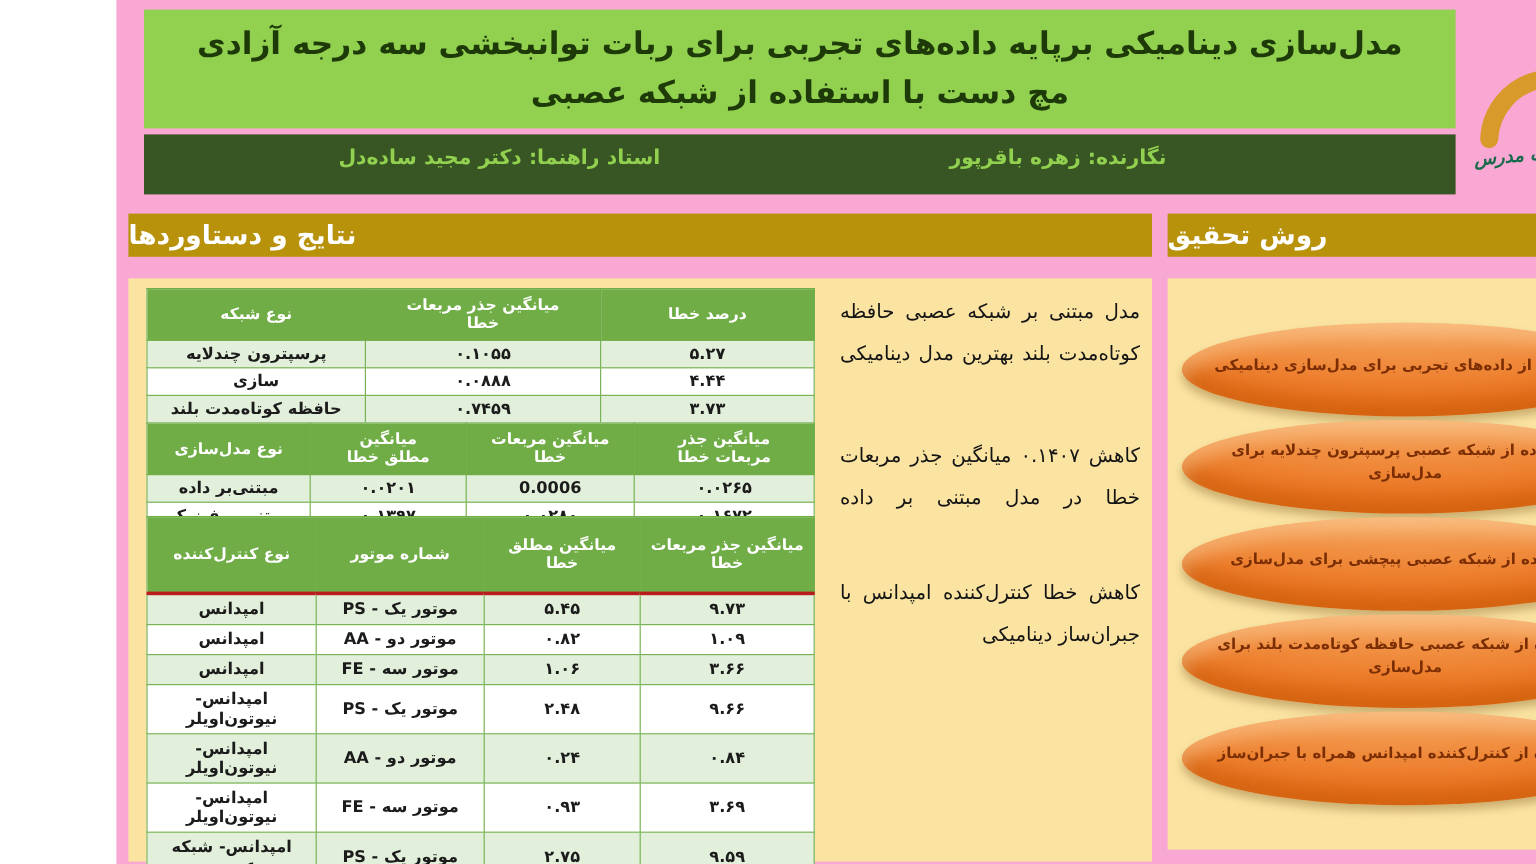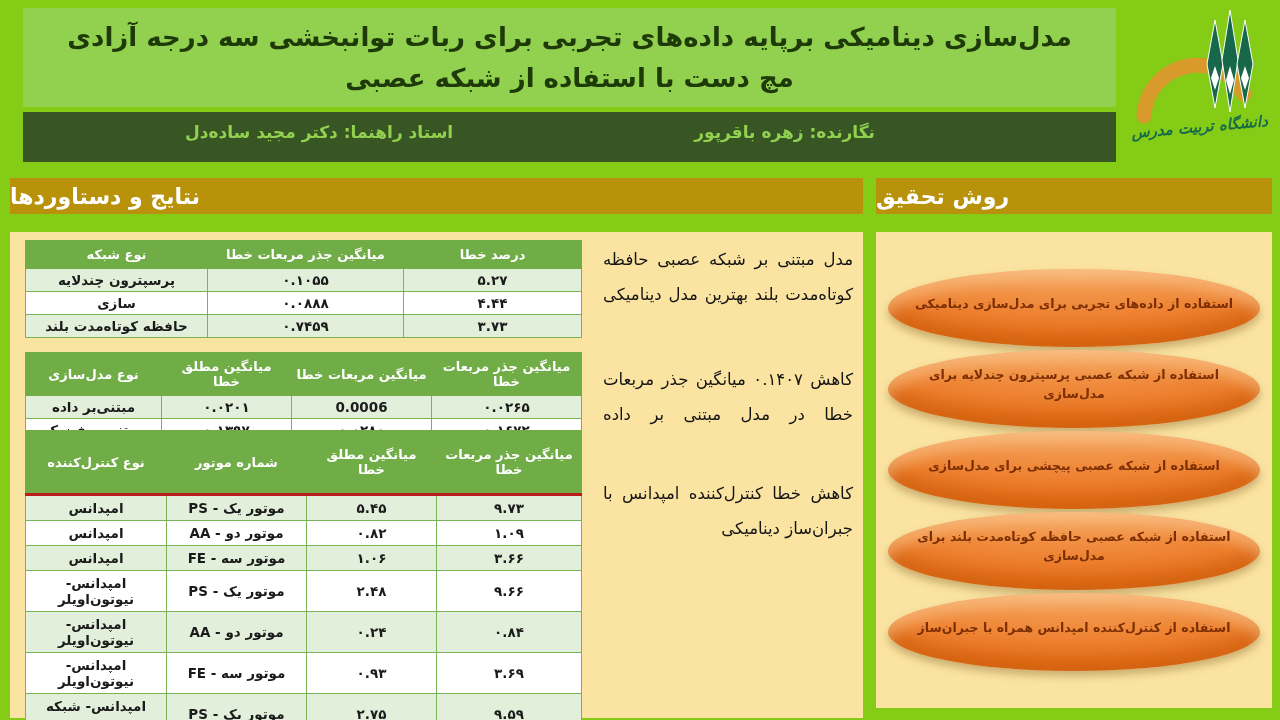--- a/index.html
+++ b/index.html
@@ -1,18 +1,18 @@
 <!DOCTYPE html>
 <html dir="rtl" lang="fa"><head>
 <meta charset="utf-8">
 <style>
   * { box-sizing: border-box; }
   html,body { margin:0; padding:0; background:#ffffff; }
   body { font-family: "DejaVu Sans", sans-serif; }
-  .page { position:relative; width:1280px; height:720px; background:#84cc16; overflow:hidden; direction:rtl; }
+  .page { position:relative; width:1183px; height:720px; background:#f9a8d4; overflow:hidden; direction:rtl; }
 
   
   .title-box { position:absolute; left:23px; top:8px; width:1093px; height:99px;
     background:#92D050; display:flex; align-items:center; justify-content:center;
     text-align:center; padding:0 38px; }
   .title-box .t { font-size:26px; font-weight:bold; color:#1d3a08; line-height:1.55; }
   .author-bar { position:absolute; left:23px; top:112px; width:1093px; height:50px;
     background:#375623; color:#92D050; font-weight:bold; font-size:17px; }
   .author-bar .author { position:absolute; right:241px; top:10px; }
   .author-bar .supervisor { position:absolute; left:162px; top:10px; }
@@ -33,21 +33,21 @@
   
   .panel { position:absolute; background:#FBE4A2; }
   .panel-results { left:10px; top:232px; width:853px; height:486px; }
   .panel-method  { left:876px; top:232px; width:396px; height:476px;
     display:flex; flex-direction:column; align-items:center; justify-content:center; gap:3px; }
 
   
   table { position:absolute; left:15px; width:557px; border-collapse:collapse;
     table-layout:fixed; background:#ffffff; border:1px solid #70AD47; }
   th { background:#70AD47; color:#ffffff; font-size:13px; font-weight:bold;
-    padding:6px 4px; border:1px solid #70AD47; text-align:center; }
+    padding:6px 20px; border:1px solid #70AD47; text-align:center; }
   td { font-size:13.5px; font-weight:bold; color:#1b1b1b; text-align:center;
     padding:3px 4px; border:1px solid #79b356;margin-left:25px; }
   tbody tr:nth-child(odd)  td { background:#E2EFDA; }
   tbody tr:nth-child(even) td { background:#ffffff; }
 
   .t1 { top:8px; }
   .t1 th:nth-child(1){width:178px;} .t1 th:nth-child(2){width:196px;}
   .t2 { top:120px; }
   .t2 th:nth-child(1){width:150px;} .t2 th:nth-child(2){width:140px;} .t2 th:nth-child(3){width:130px;}
   .t3 { top:198px; }

